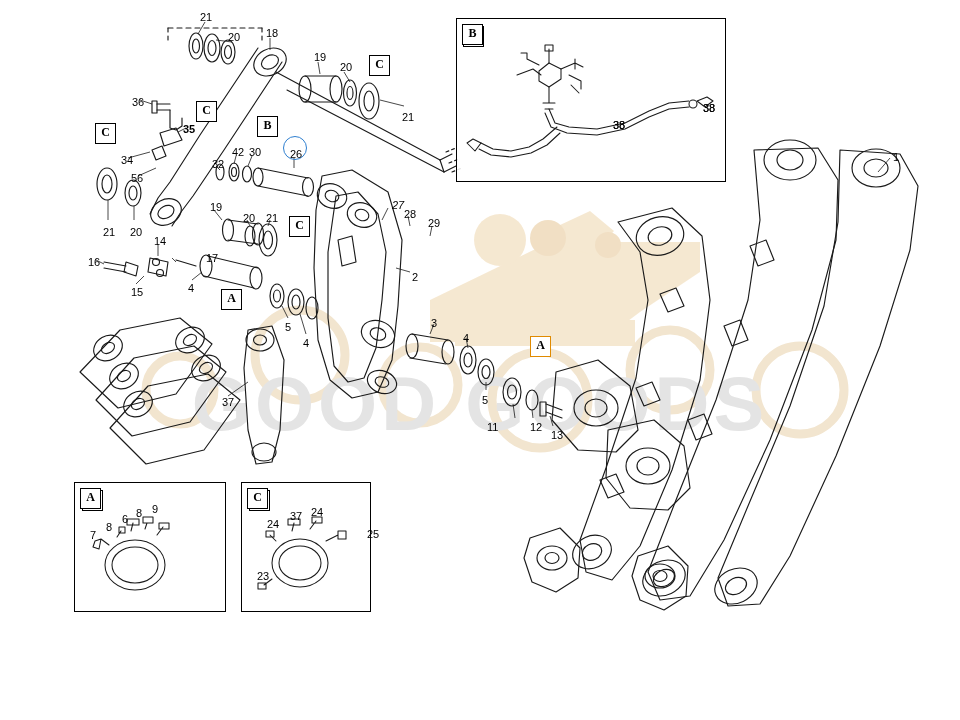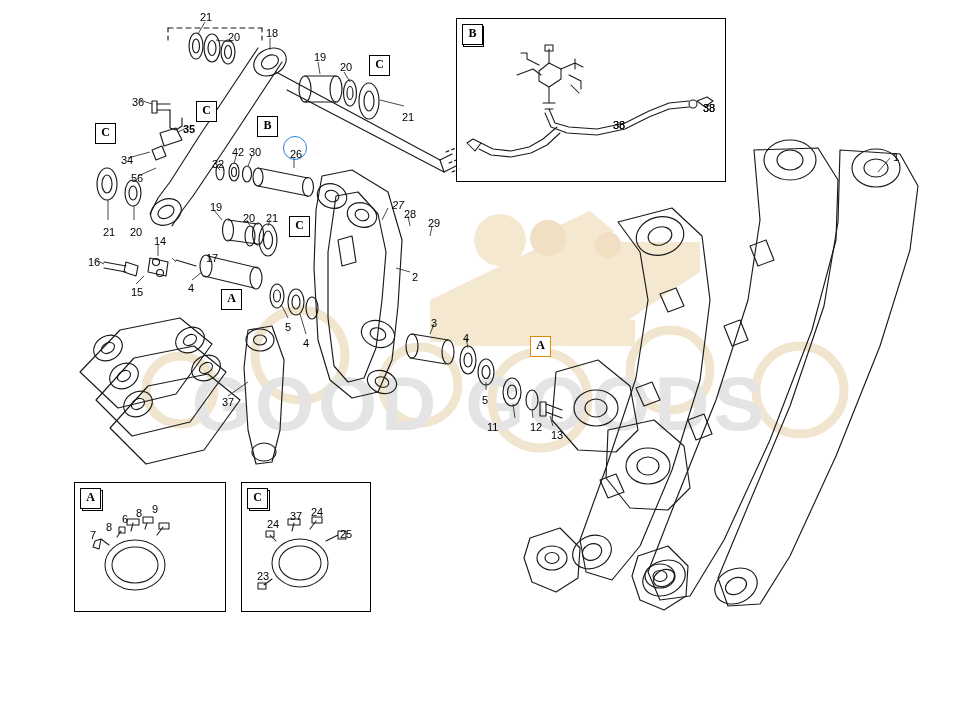--- a/index.html
+++ b/index.html
@@ -418,21 +418,21 @@
       <div class="num" style="left: 613px; top: 120px;">38</div>
       <div class="num" style="left: 703px; top: 103px;">38</div>
       <div class="num" style="left: 90px; top: 530px;">7</div>
       <div class="num" style="left: 106px; top: 522px;">8</div>
       <div class="num" style="left: 122px; top: 514px;">6</div>
       <div class="num" style="left: 136px; top: 508px;">8</div>
       <div class="num" style="left: 152px; top: 504px;">9</div>
       <div class="num" style="left: 267px; top: 519px;">24</div>
       <div class="num" style="left: 290px; top: 511px;">37</div>
       <div class="num" style="left: 311px; top: 507px;">24</div>
-      <div class="num" style="left: 340px; top: 529px;">25</div>
+      <div class="num" style="left: 340px; top: 529px; padding-left: 27px;">25</div>
       <div class="num" style="left: 257px; top: 571px;">23</div>
     </div>
 
   <div id="grouplabels">
       <div class="boxlabel" style="left: 196px; top: 101px;">C</div>
       <div class="boxlabel" style="left: 369px; top: 55px;">C</div>
       <div class="boxlabel" style="left: 95px; top: 123px;">C</div>
       <div class="boxlabel" style="left: 257px; top: 116px;">B</div>
       <div class="boxlabel" style="left: 289px; top: 216px;">C</div>
       <div class="boxlabel" style="left: 221px; top: 289px;">A</div>

